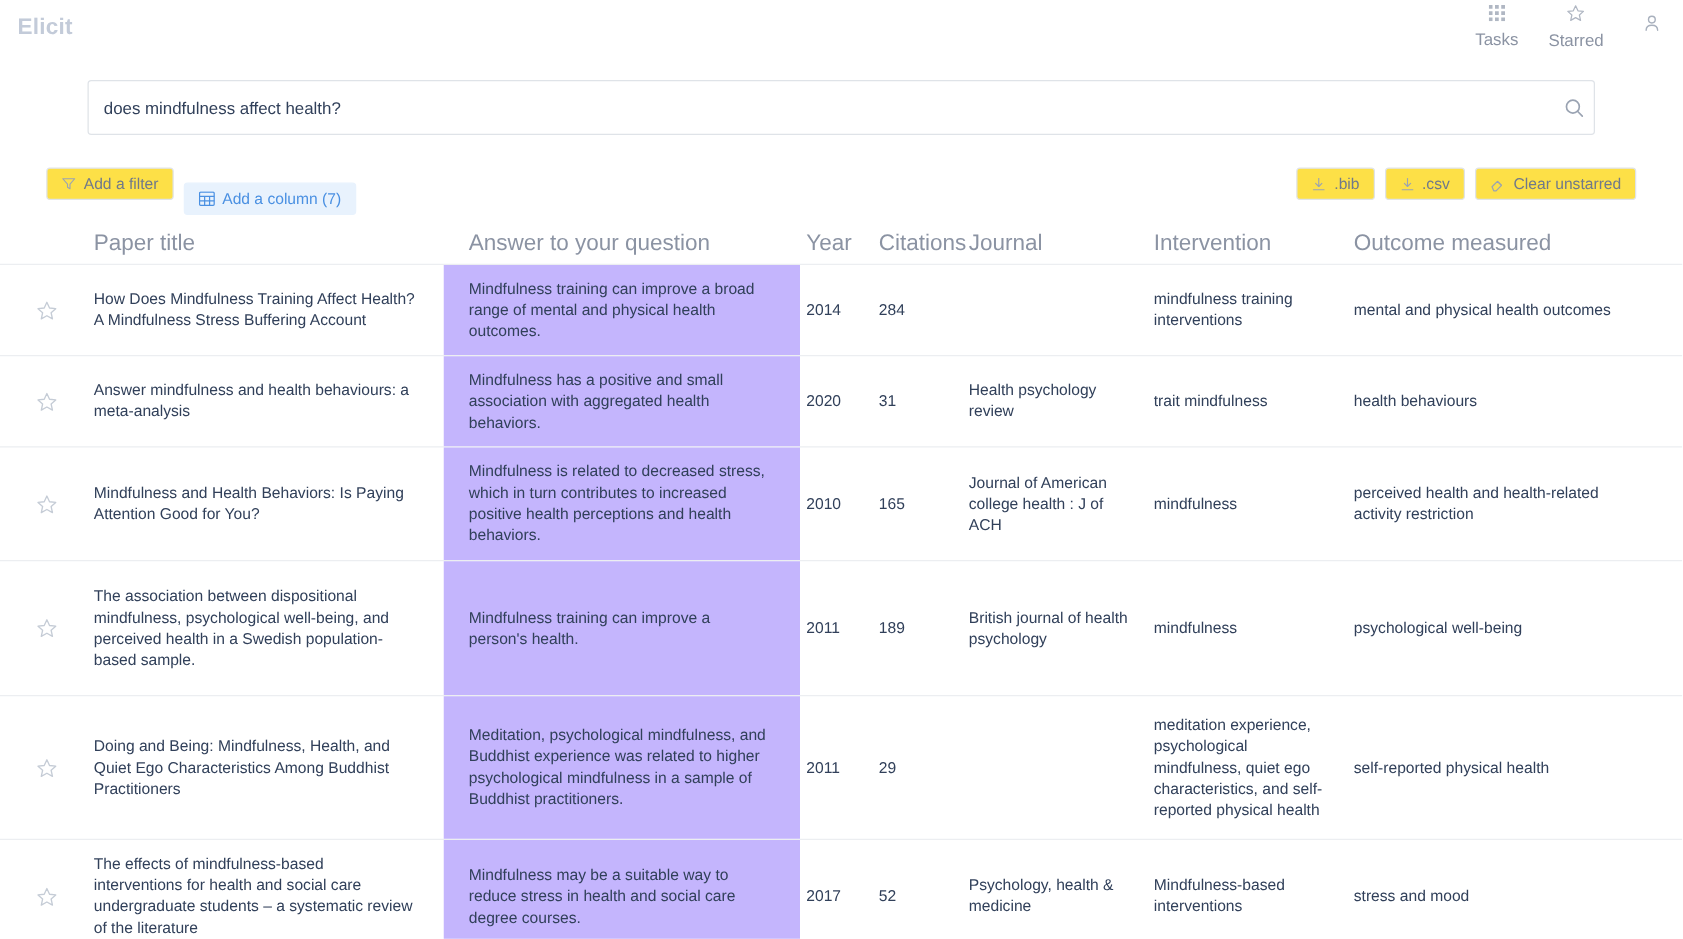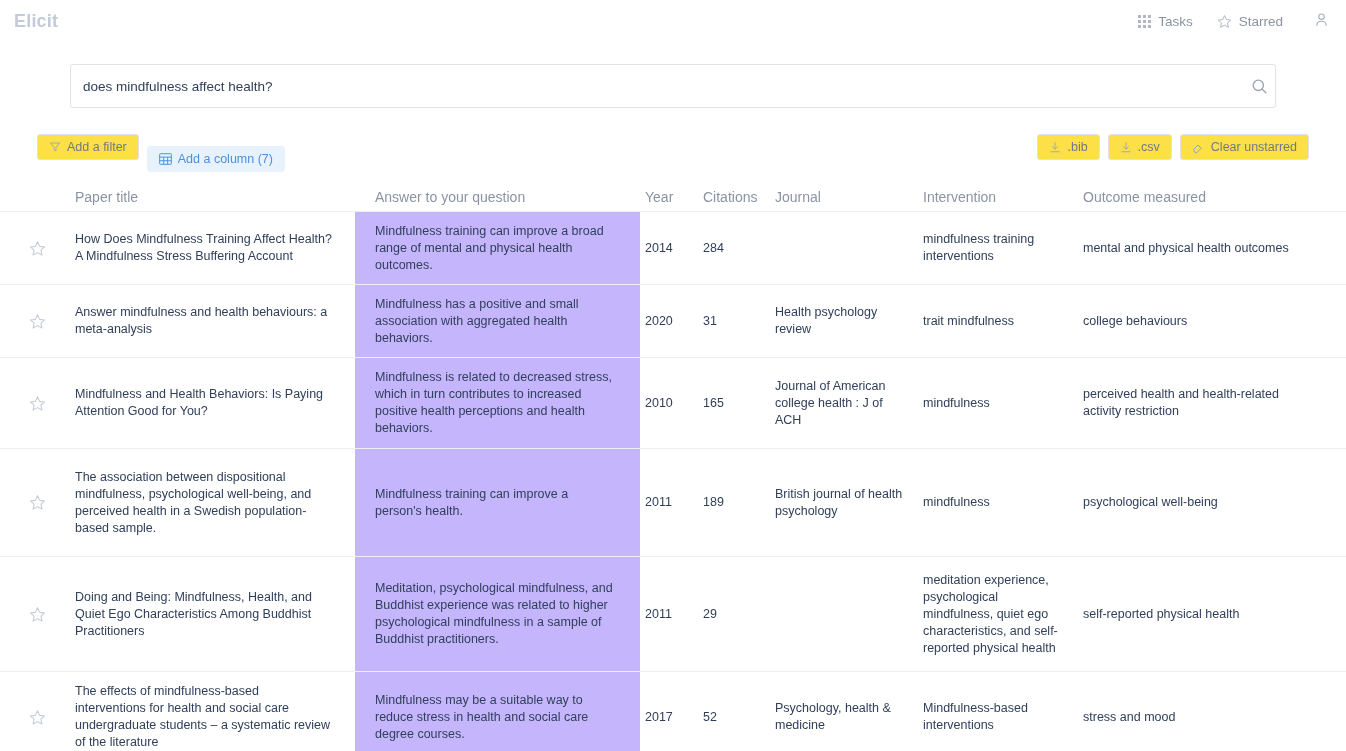--- a/index.html
+++ b/index.html
@@ -32,20 +32,21 @@
     align-items: center;
     gap: 24px;
   }
   .header-link {
     display: flex;
     align-items: center;
     gap: 7px;
     font-size: 13.5px;
     color: #8b93a3;
     cursor: pointer;
+    flex-direction: column;
   }
   .header-link svg { display: block; }
   .avatar-btn {
     display: flex;
     align-items: center;
     cursor: pointer;
     padding-left: 6px;
   }
 
   
@@ -118,21 +119,21 @@
   
   .table-head {
     border-bottom: 1px solid #eceef1;
     height: 27px;
     display: flex;
     align-items: flex-end;
     padding-bottom: 6px;
     margin-top: 13px;
   }
   .th {
-    font-size: 14px;
+    font-size: 18px;
     color: #8b93a3;
     font-weight: normal;
     flex: none;
   }
 
   .row {
     display: flex;
     align-items: stretch;
     border-bottom: 1px solid #eceef1;
   }
@@ -317,21 +318,21 @@
             <polygon points="12,2.6 15,9 22,9.8 16.8,14.4 18.3,21.3 12,17.8 5.7,21.3 7.2,14.4 2,9.8 9,9"></polygon>
           </svg>
         </span>
       </div>
       <div class="cell c-title">Answer mindfulness and health behaviours: a meta-analysis</div>
       <div class="cell c-answer cell-answer">Mindfulness has a positive and small association with aggregated health behaviors.</div>
       <div class="cell c-year">2020</div>
       <div class="cell c-cit">31</div>
       <div class="cell c-journal">Health psychology review</div>
       <div class="cell c-interv">trait mindfulness</div>
-      <div class="cell c-outcome">college behaviours</div>
+      <div class="cell c-outcome">health behaviours</div>
     </div>
     <div class="row" style="min-height: 91px;">
       <div class="cell c-star">
         <span class="star-btn">
           <svg width="17" height="17" viewBox="0 0 24 24" fill="none" stroke="#c5ccd6" stroke-width="1.5" stroke-linejoin="round">
             <polygon points="12,2.6 15,9 22,9.8 16.8,14.4 18.3,21.3 12,17.8 5.7,21.3 7.2,14.4 2,9.8 9,9"></polygon>
           </svg>
         </span>
       </div>
       <div class="cell c-title">Mindfulness and Health Behaviors: Is Paying Attention Good for You?</div>

